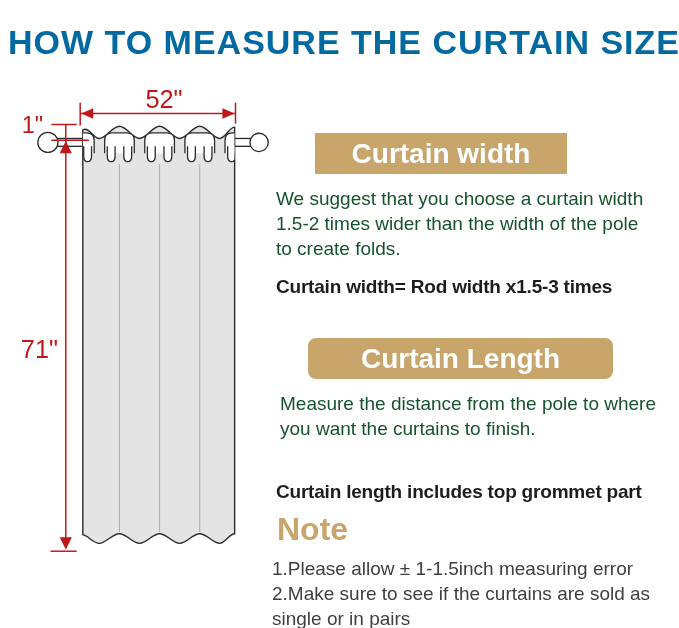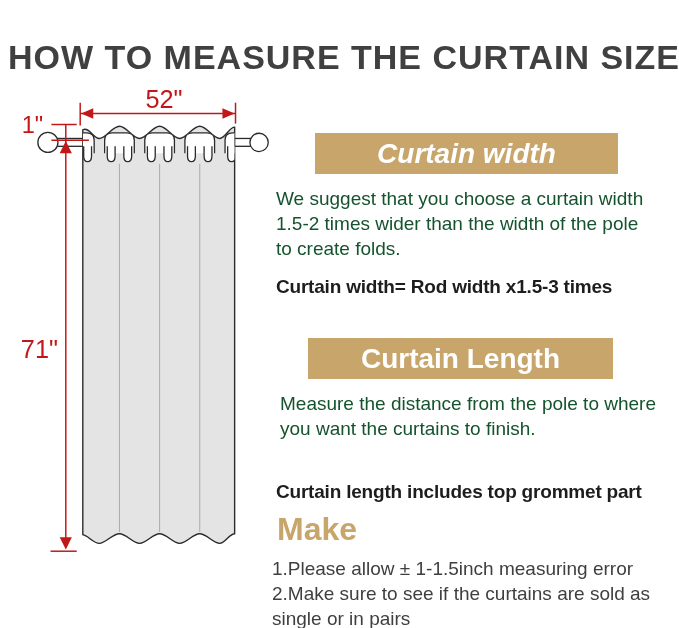--- a/index.html
+++ b/index.html
@@ -3,31 +3,31 @@
 <meta charset="utf-8">
 <style>
   html,body{margin:0;padding:0;}
   body{
     width:679px;height:628px;position:relative;overflow:hidden;
     background:#ffffff;
     font-family:"Liberation Sans","DejaVu Sans",sans-serif;
   }
   .abs{position:absolute;}
   .page-title{
-    left:8px;top:15px;width:668px;
+    left:8px;top:0;width:668px;
     font-size:34px;font-weight:700;letter-spacing:1px;
-    color:#404040;white-space:nowrap;
+    color:#0369a1;white-space:nowrap;
   }
   .head-box{
     background:#C7A56B;color:#ffffff;
     font-weight:700;font-size:28px;
     text-align:center;line-height:41px;height:41px;
   }
-  .head1{left:315px;top:133px;width:303px;font-style:italic;}
-  .head2{left:308px;top:338px;width:305px;}
+  .head1{left:315px;top:133px;width:252px;}
+  .head2{left:308px;top:338px;width:305px;border-radius:8px;}
   .para{
     color:#14532d;font-size:19px;line-height:25px;width:382px;
   }
   .para1{left:276px;top:186px;}
   .para2{left:280px;top:391px;}
   .formula{
     color:#1d1d1d;font-size:19px;font-weight:700;white-space:nowrap;letter-spacing:-0.2px;
   }
   .formula1{left:276px;top:276px;}
   .formula2{left:276px;top:457px;margin-top:24px;}
@@ -124,17 +124,17 @@
 </svg>
 
 <div class="abs head-box head1">Curtain width</div>
 <div class="abs para para1">We suggest that you choose a curtain width 1.5-2 times wider than the width of the pole to create folds.</div>
 <div class="abs formula formula1">Curtain width= Rod width x1.5-3 times</div>
 
 <div class="abs head-box head2">Curtain Length</div>
 <div class="abs para para2">Measure the distance from the pole to where you want the curtains to finish.</div>
 <div class="abs formula formula2">Curtain length includes top grommet part</div>
 
-<div class="abs note-head">Make</div>
+<div class="abs note-head">Note</div>
 <div class="abs note-list">
   <div>1.Please allow ± 1-1.5inch measuring error</div>
   <div>2.Make sure to see if the curtains are sold as single or in pairs</div>
 </div>
 
 </body></html>

